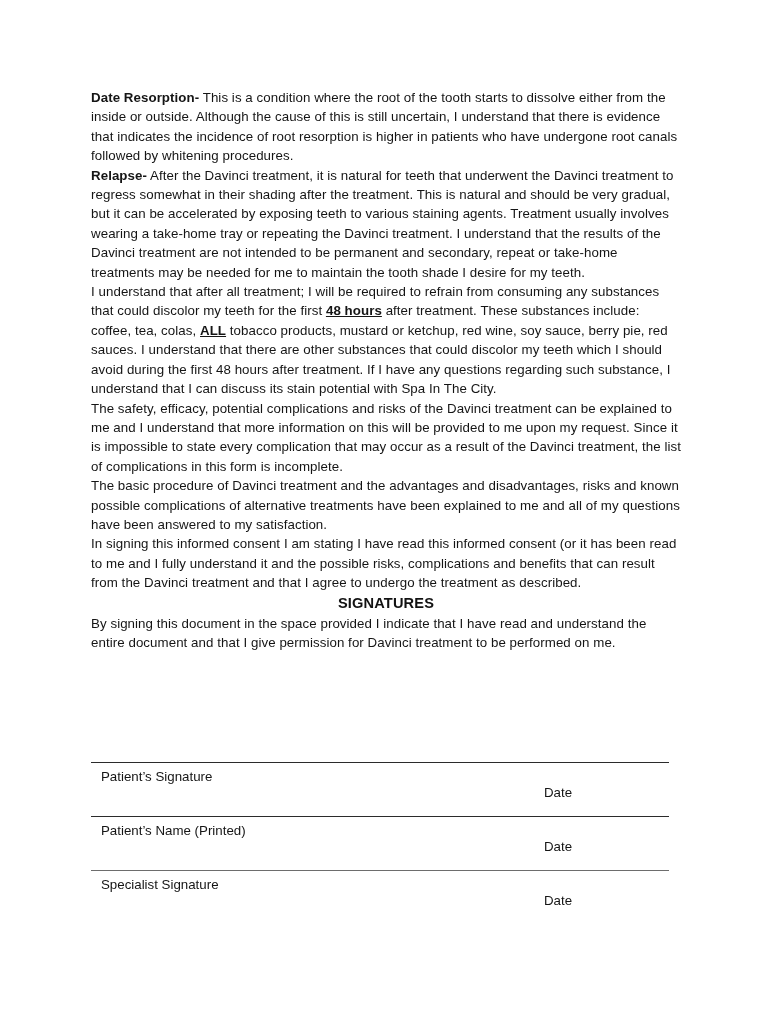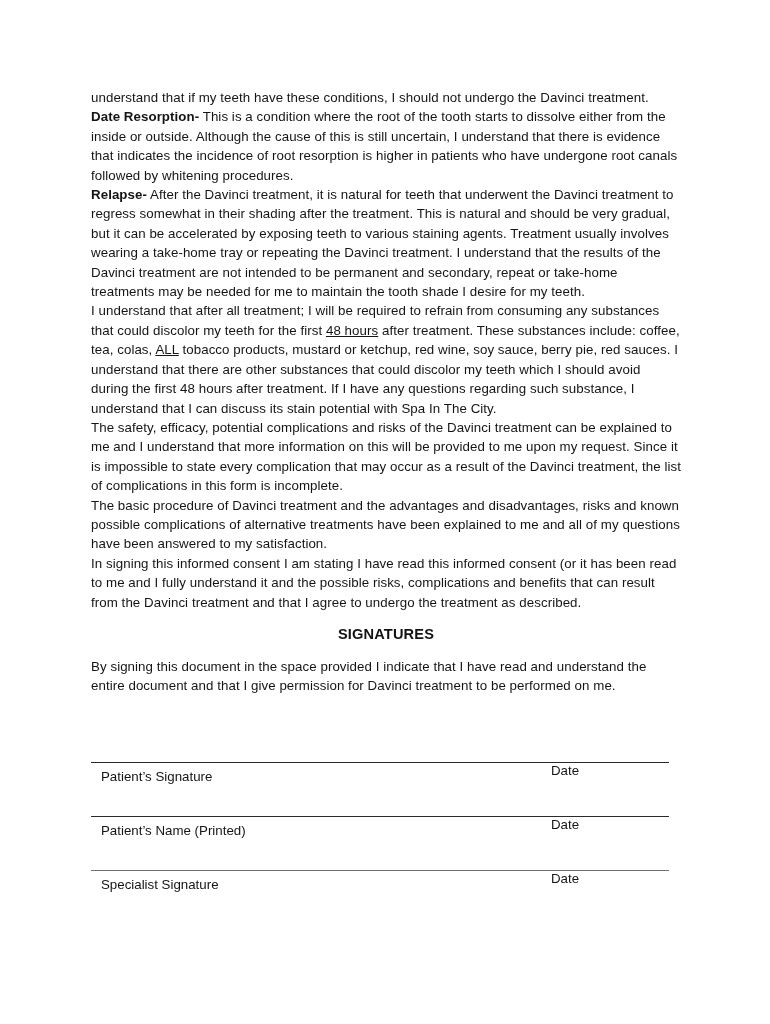--- a/index.html
+++ b/index.html
@@ -27,29 +27,29 @@
     line-height: 19.4px;
     text-align: left;
     margin: 0;
     color: #151515;
     letter-spacing: 0.005em;
   }
   .para b {
     font-weight: bold;
   }
   .para .bu {
-    font-weight: normal;
+    font-weight: bold;
     text-decoration: underline;
   }
   .sig-heading {
     font-size: 14.6px;
     line-height: 21px;
     font-weight: bold;
     text-align: center;
-    margin: 12px;
+    margin: 0;
     color: #121212;
     letter-spacing: 0.01em;
   }
   .sig-block {
     position: absolute;
     left: 91px;
     top: 762px;
     width: 578px;
   }
   .sig-row {
@@ -73,36 +73,34 @@
     top: 6px;
     font-size: 13.3px;
     line-height: 18px;
     color: #151515;
     white-space: nowrap;
     margin-left: 10px;
   }
   .sig-date {
     position: absolute;
     left: 453px;
-    top: 0;
+    top: 22px;
     font-size: 13.3px;
     line-height: 18px;
     color: #151515;
     white-space: nowrap;
-    margin-left: 7px;
   }
 </style>
 </head>
 <body>
 
 <div class="page">
 
   <div class="doc-body">
     <div>
-        <div class="para"><span>understand that if my teeth have these conditions, I should not undergo the Davinci treatment.</span></div>
         <div class="para"><b>Date Resorption-</b><span> This is a condition where the root of the tooth starts to dissolve either from the inside or outside. Although the cause of this is still uncertain, I understand that there is evidence that indicates the incidence of root resorption is higher in patients who have undergone root canals followed by whitening procedures.</span></div>
         <div class="para"><b>Relapse-</b><span> After the Davinci treatment, it is natural for teeth that underwent the Davinci treatment to regress somewhat in their shading after the treatment. This is natural and should be very gradual, but it can be accelerated by exposing teeth to various staining agents. Treatment usually involves wearing a take-home tray or repeating the Davinci treatment. I understand that the results of the Davinci treatment are not intended to be permanent and secondary, repeat or take-home treatments may be needed for me to maintain the tooth shade I desire for my teeth.</span></div>
         <div class="para"><span>I understand that after all treatment; I will be required to refrain from consuming any substances that could discolor my teeth for the first </span><span class="bu">48 hours</span><span> after treatment. These substances include: coffee, tea, colas, </span><span class="bu">ALL</span><span> tobacco products, mustard or ketchup, red wine, soy sauce, berry pie, red sauces. I understand that there are other substances that could discolor my teeth which I should avoid during the first 48 hours after treatment. If I have any questions regarding such substance, I understand that I can discuss its stain potential with Spa In The City.</span></div>
         <div class="para"><span>The safety, efficacy, potential complications and risks of the Davinci treatment can be explained to me and I understand that more information on this will be provided to me upon my request. Since it is impossible to state every complication that may occur as a result of the Davinci treatment, the list of complications in this form is incomplete.</span></div>
         <div class="para"><span>The basic procedure of Davinci treatment and the advantages and disadvantages, risks and known possible complications of alternative treatments have been explained to me and all of my questions have been answered to my satisfaction.</span></div>
         <div class="para"><span>In signing this informed consent I am stating I have read this informed consent (or it has been read to me and I fully understand it and the possible risks, complications and benefits that can result from the Davinci treatment and that I agree to undergo the treatment as described.</span></div>
       </div>
     <div class="sig-heading">SIGNATURES</div>
     <div>
         <div class="para"><span>By signing this document in the space provided I indicate that I have read and understand the entire document and that I give permission for Davinci treatment to be performed on me.</span></div>

